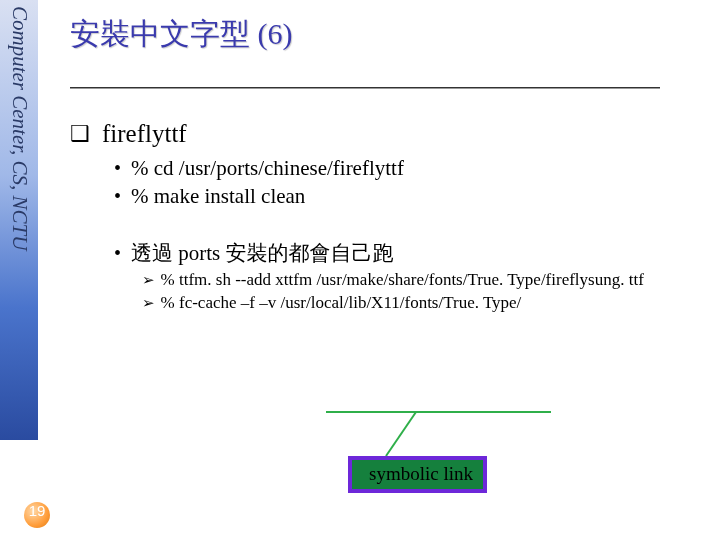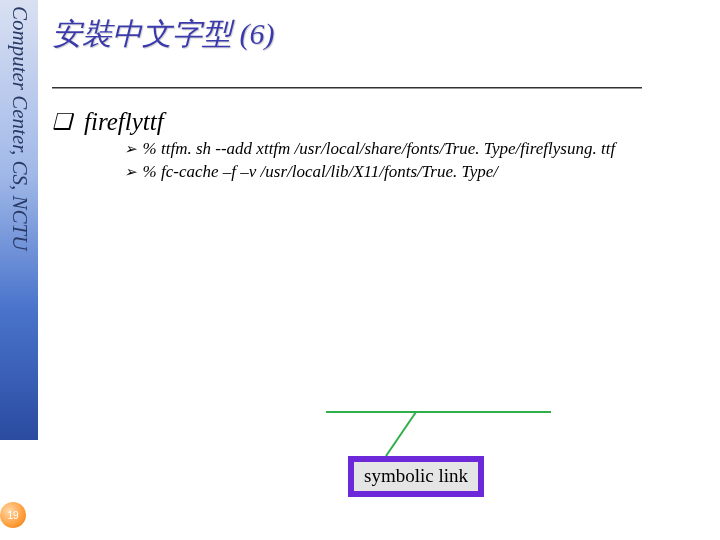--- a/index.html
+++ b/index.html
@@ -14,58 +14,56 @@
   .sidebar {
     position: absolute;
     left: 0;
     top: 0;
     width: 38px;
     height: 440px;
     background: linear-gradient(to bottom, #d9e0f2 0%, #a0b8e8 40%, #4a74cc 70%, #2a4ba0 100%);
   }
   .page-num {
     position: absolute;
-    left: 0;
+    left: 24px;
     bottom: 12px;
     width: 26px;
     height: 26px;
     background: radial-gradient(circle at 35% 35%, #ffd8a8, #ff9d3a 60%, #e07a10);
     border-radius: 50%;
     color: #fff;
-    font-size: 10px;
+    font-size: 15px;
     display: flex;
-    align-items: center;
     justify-content: center;
     font-family: Arial, sans-serif;
   }
   .content {
     position: absolute;
-    left: 52px;
+    left: 70px;
     top: 0;
     right: 10px;
-    font-style: italic;
   }
   .title {
     font-size: 30px;
     color: #3a3aad;
     margin-top: 14px;
     font-weight: normal;
     text-shadow: 1px 1px 1px rgba(0,0,0,0.2);
     padding-bottom: 6px;
   }
   .title-rule {
     height: 0;
     border-top: 1px solid #333;
     width: 590px;
     margin-top: 26px;
     box-shadow: 0 1px 0 #999;
   }
   .h1 {
     font-size: 25px;
-    margin-top: 20px;
+    margin-top: 32px;
     color: #000;
   }
   .h1::before {
     content: "❑";
     font-family: Arial, sans-serif;
     margin-right: 6px;
     font-size: 22px;
     color: #000;
     display: inline-block;
     transform: translateY(-1px);
@@ -97,24 +95,24 @@
   .sub::before {
     content: "➢";
     margin-right: 6px;
     font-size: 15px;
     color: #000;
   }
   .sym-box {
     position: absolute;
     left: 348px;
     top: 456px;
-    border: 6px solid #6d28d9;
-    padding: 3px 10px 4px 10px;
+    border: 4px solid #6d28d9;
+    padding: 3px 10px 4px 17px;
     font-size: 19px;
-    background: #e5e5e5;
+    background: #15803d;
   }
   svg.conn {
     position: absolute;
     left: 326px;
     top: 410px;
     width: 230px;
     height: 50px;
   }
   .sb-vert {
     position: absolute;
@@ -141,22 +139,28 @@
 </div>
 
 <div class="content">
   <div class="title">安裝中文字型 (6)</div>
   <div class="title-rule"></div>
 
   <div class="h1">
     <span>fireflyttf</span>
   </div>
 
+  <div class="bullet-list">
+    <div class="bullet"><span>% cd /usr/ports/chinese/fireflyttf</span></div>
+    <div class="bullet"><span>% make install clean</span></div>
+
+    <div class="bullet spaced"><span>透過 ports 安裝的都會自己跑</span></div>
+  </div>
   <div class="sub-list">
-    <div class="sub"><span>% ttfm. sh --add xttfm /usr/local/share/fonts/True. Type/fireflysung. ttf</span></div>
+    <div class="sub"><span>% ttfm. sh --add xttfm /usr/make/share/fonts/True. Type/fireflysung. ttf</span></div>
     <div class="sub"><span>% fc-cache –f –v /usr/local/lib/X11/fonts/True. Type/</span></div>
   </div>
 
   <div class="sub-list">
   </div>
 </div>
 
 <svg class="conn">
   <line x1="0" y1="2" x2="225" y2="2" stroke="#2faf4a" stroke-width="2"></line>
   <line x1="90" y1="2" x2="60" y2="46" stroke="#2faf4a" stroke-width="2"></line>

